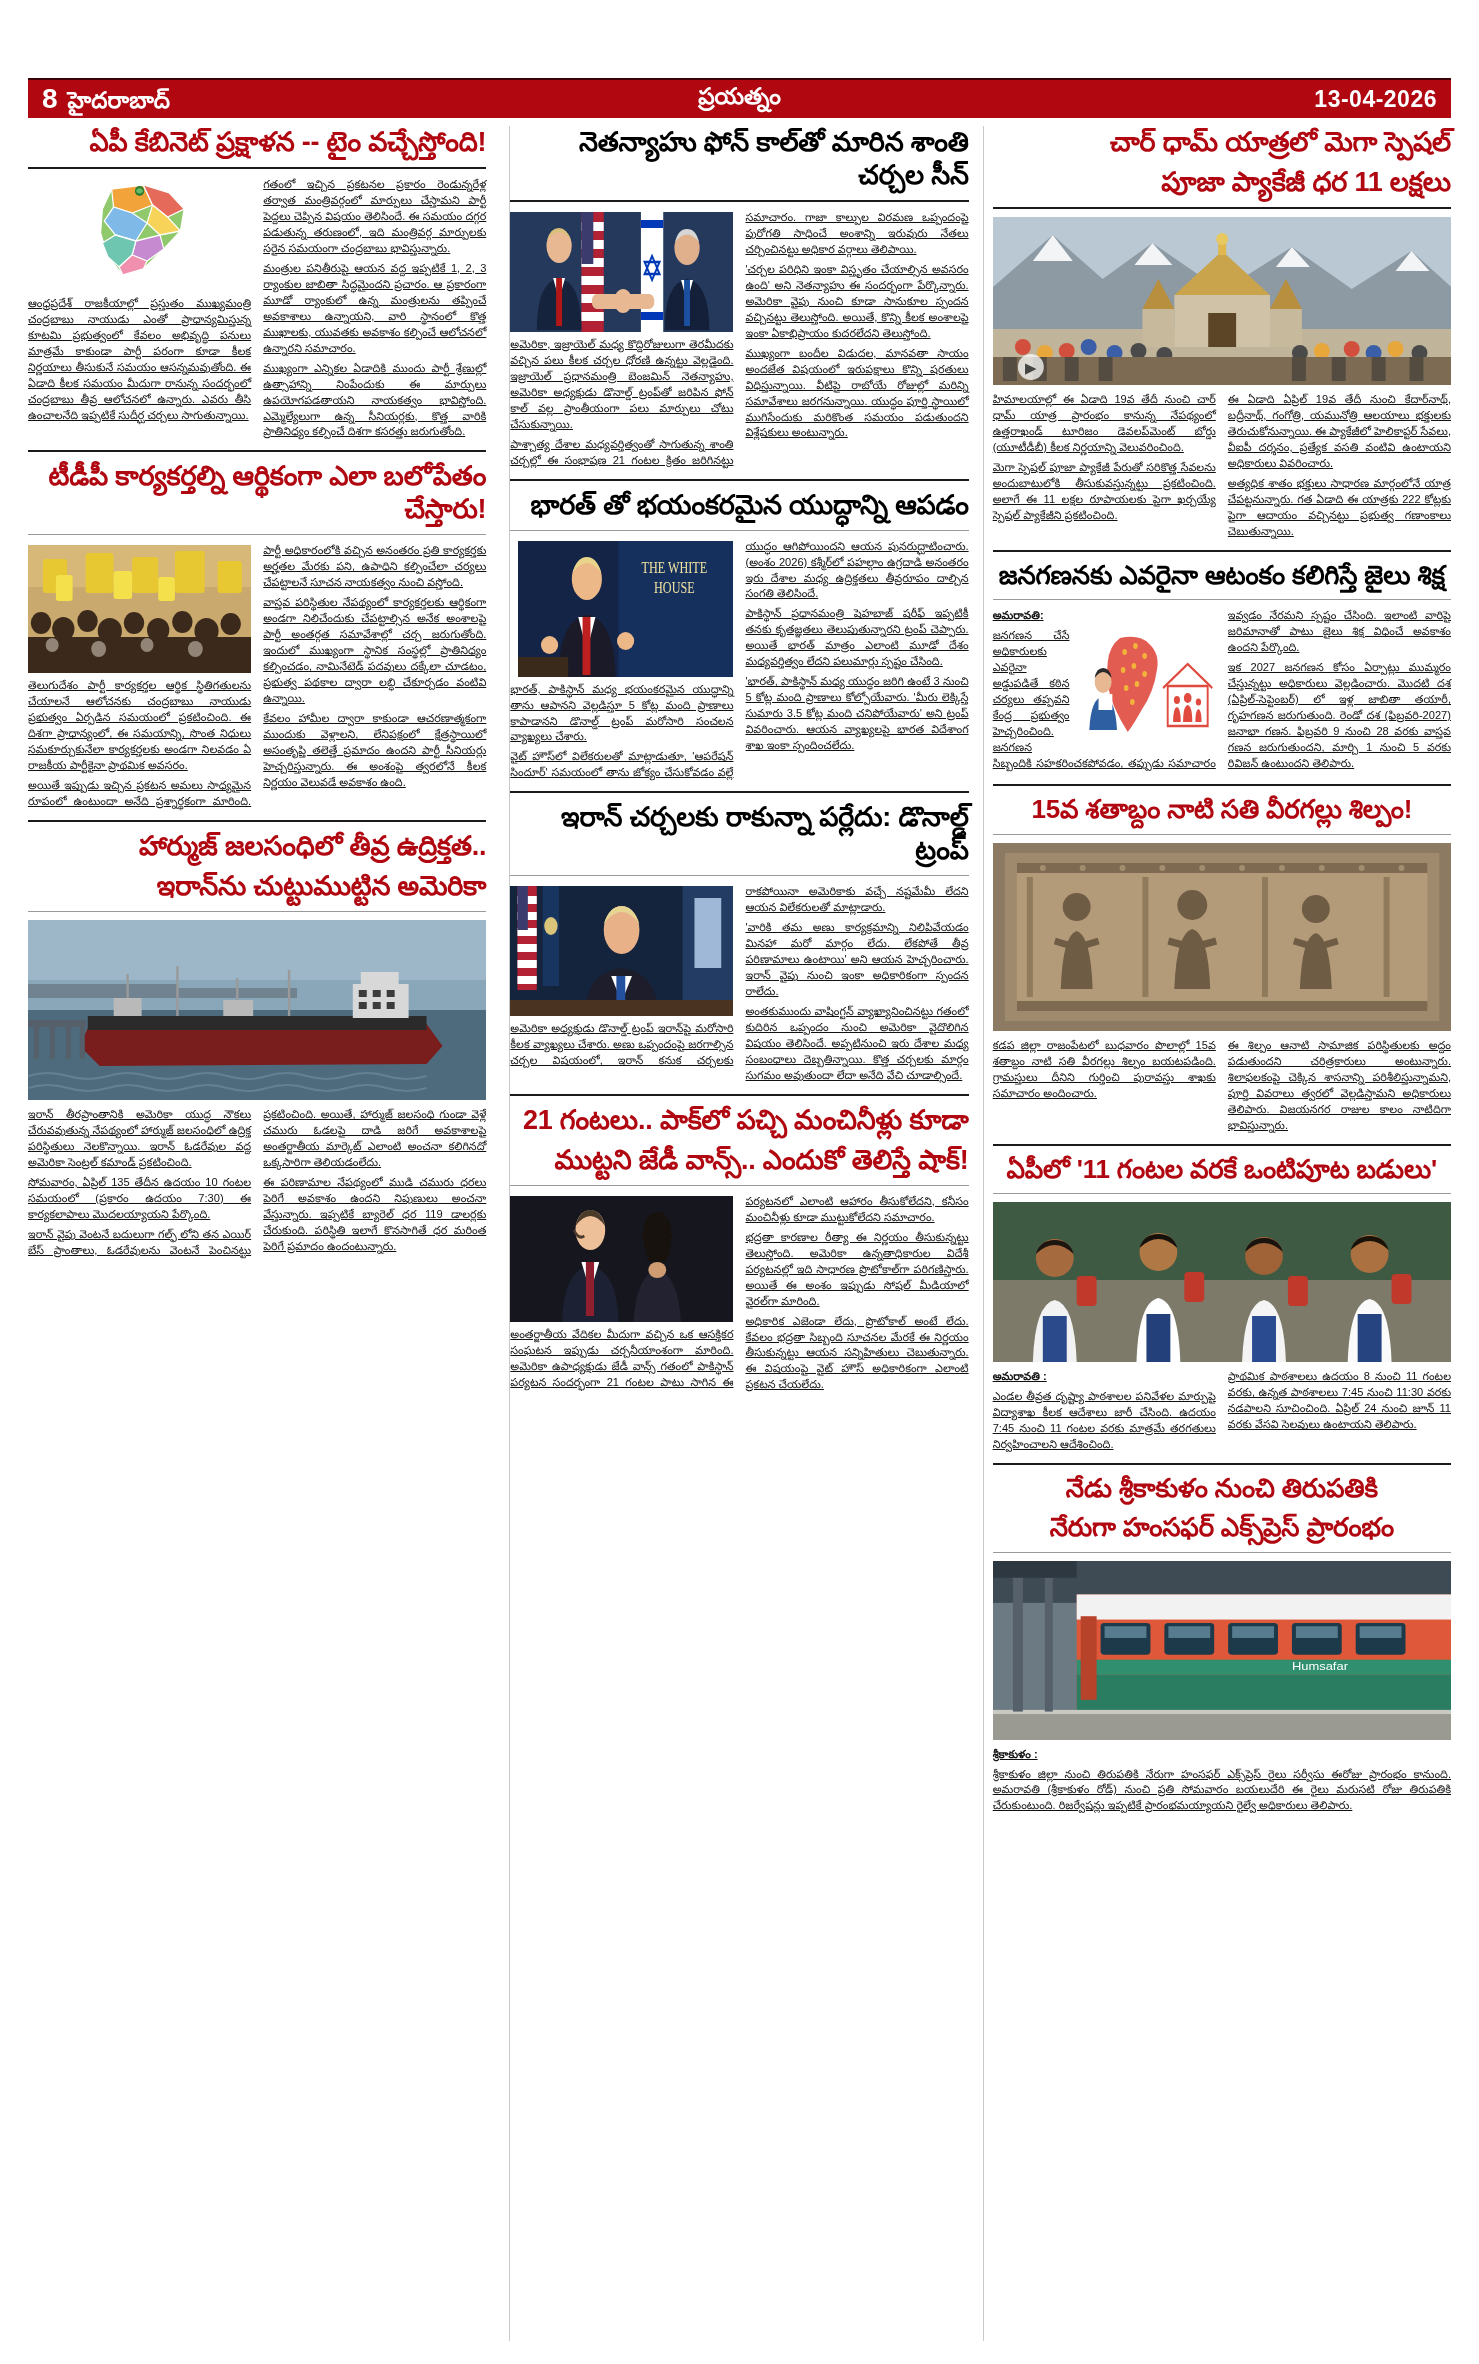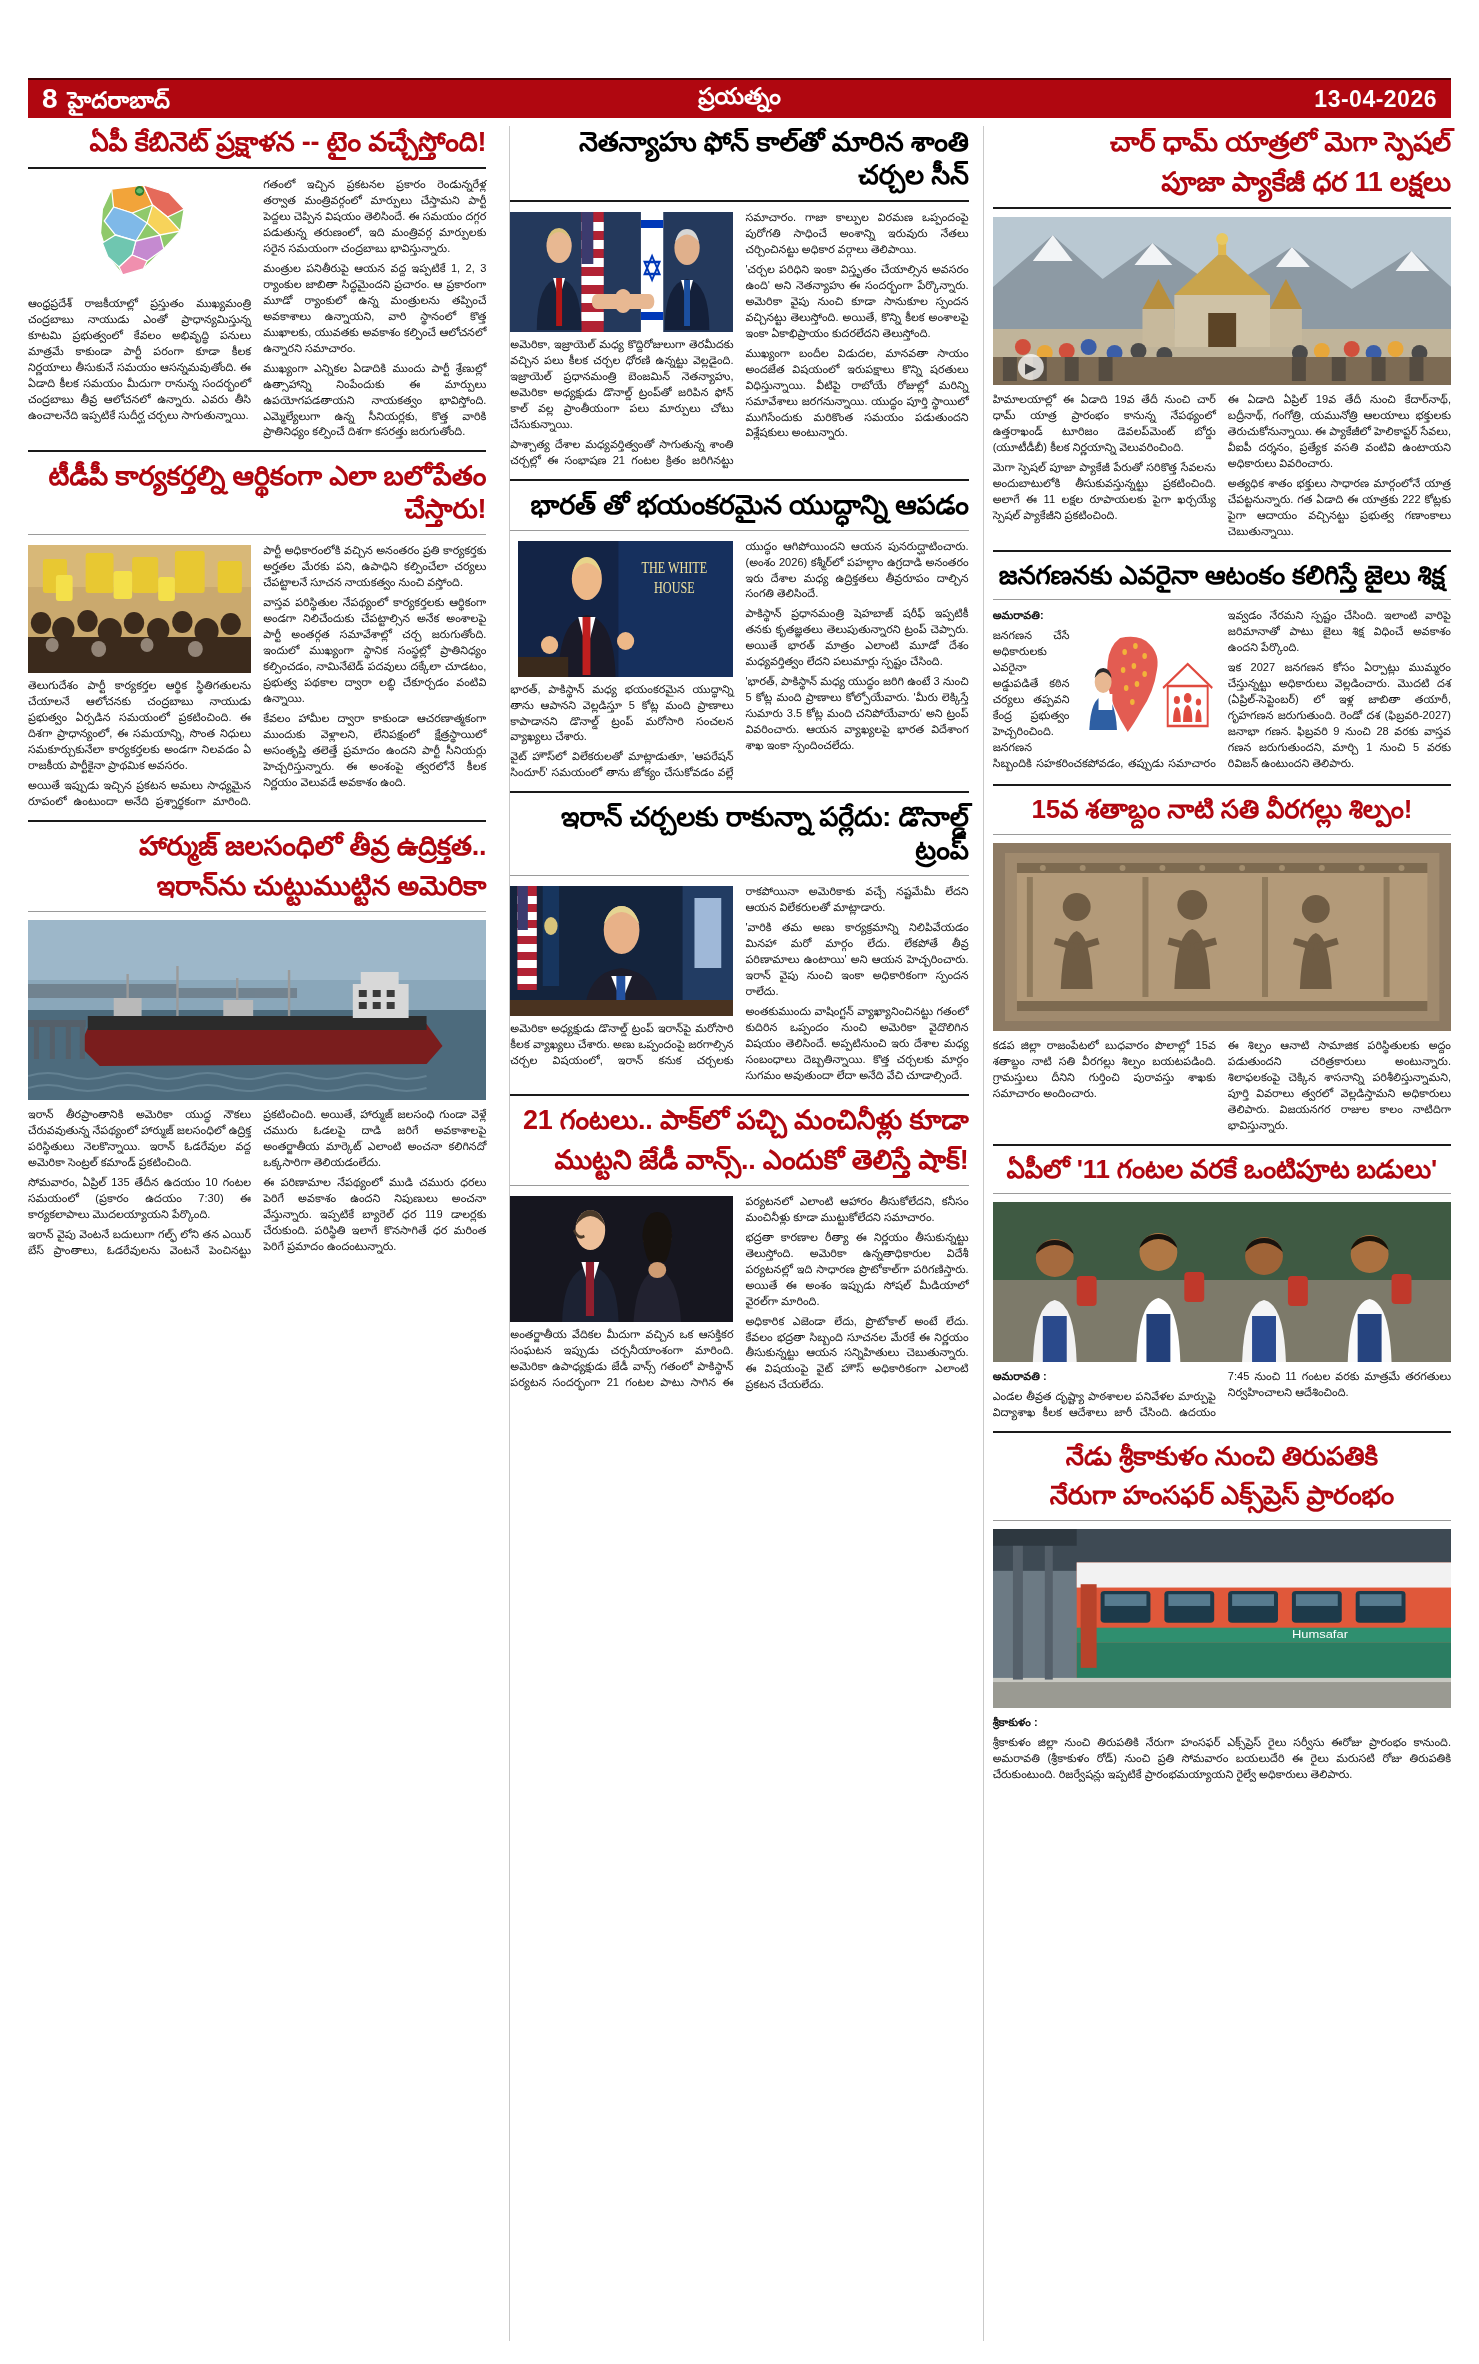--- a/index.html
+++ b/index.html
@@ -48,21 +48,21 @@
   .hrule.thin { height:1px; background:#9a9a9a; }
 
   
   .body2 {
     column-count: 2; column-gap: 12px; column-rule: 0;
     font-size: 11.1px; line-height: 1.44; color:#111;
     text-align: justify; text-justify: inter-word;
     hyphens: auto;
   }
   .body1 { font-size: 11.1px; line-height: 1.44; color:#111; text-align: justify; }
-  .body2 p, .body3 p, .body1 p { margin: 0 0 4px 0; }
+  .body2 p, .body3 p, .body1 p { margin: 0 0 4px 0; text-decoration: underline; }
   .dateline { font-weight: 700; }
 
   
   figure { margin: 0 0 7px 0; }
   .ph { width: 100%; display:block; position: relative; overflow:hidden; background:#ddd; }
   .ph svg { display:block; width: 100%; height: 100%; }
 
   .wrapimg { float: right; margin: 2px 0 5px 8px; }
 
   .sec { margin-bottom: 10px; }
@@ -645,20 +645,21 @@
                 <rect x="192" y="70" width="20" height="30" rx="4"></rect>
                 <rect x="296" y="74" width="20" height="30" rx="4"></rect>
                 <rect x="400" y="72" width="20" height="30" rx="4"></rect>
               </g>
             </svg>
           </div>
         </figure>
         <div class="body2">
           <p class="dateline">అమరావతి :</p>
           <p>ఎండల తీవ్రత దృష్ట్యా పాఠశాలల పనివేళల మార్పుపై విద్యాశాఖ కీలక ఆదేశాలు జారీ చేసింది. ఉదయం 7:45 నుంచి 11 గంటల వరకు మాత్రమే తరగతులు నిర్వహించాలని ఆదేశించింది.</p>
+          <p>ప్రాథమిక పాఠశాలలు ఉదయం 8 నుంచి 11 గంటల వరకు, ఉన్నత పాఠశాలలు 7:45 నుంచి 11:30 వరకు నడపాలని సూచించింది. ఏప్రిల్ 24 నుంచి జూన్ 11 వరకు వేసవి సెలవులు ఉంటాయని తెలిపారు.</p>
         </div>
       </div>
 
       <div class="sec">
         <div class="hrule"></div>
         <h2 class="hl red small">నేడు శ్రీకాకుళం నుంచి తిరుపతికి</h2>
         <h2 class="hl red small">నేరుగా హంసఫర్ ఎక్స్‌ప్రెస్ ప్రారంభం</h2>
         <div class="hrule thin"></div>
         <figure>
           <div class="ph" style="height:179px;">

